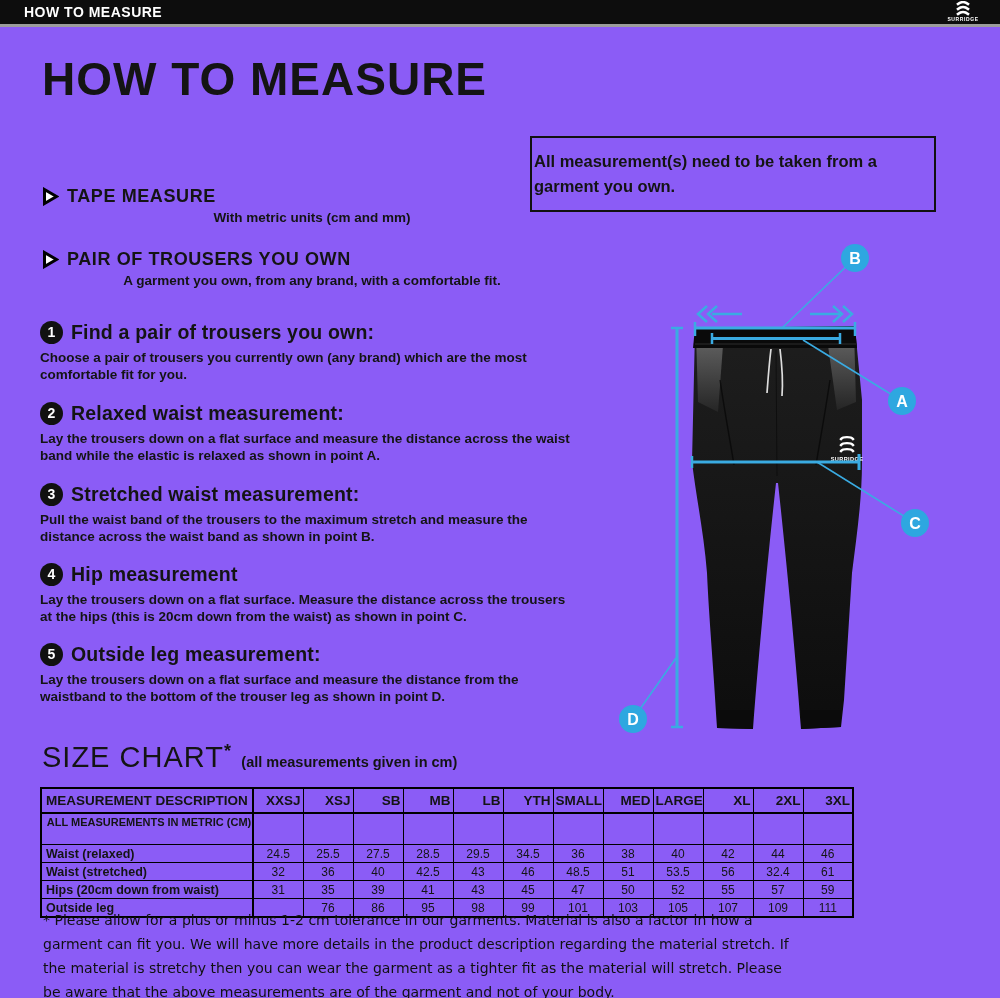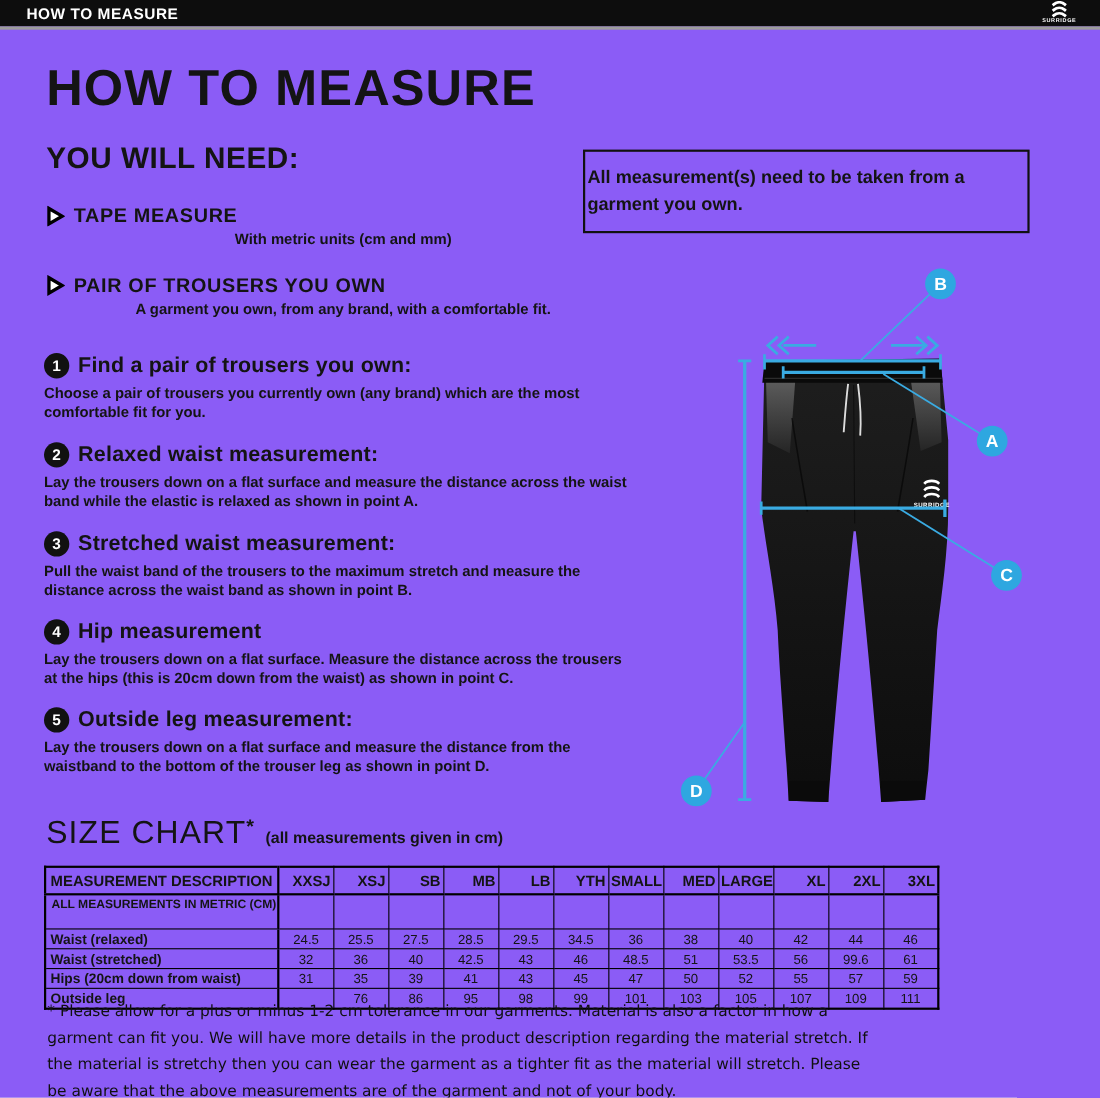--- a/index.html
+++ b/index.html
@@ -64,21 +64,20 @@
           <path d="M3,8 C6,5.5 10,5.5 13,8"></path>
           <path d="M3,13 C6,10.5 10,10.5 13,13"></path>
         </g>
       </svg>
       <span class="brand-text">SURRIDGE</span>
     </span>
   </div>
   <div class="grey-rule"></div>
 
   <div class="h1">HOW TO MEASURE</div>
-  <div class="h2">YOU WILL NEED:</div>
 
   <div class="note">All measurement(s) need to be taken from a garment you own.</div>
 
   <div class="need" style="top:186px">
     <div class="need-head">
       <svg width="17" height="19" viewBox="0 0 17 19">
         <path d="M2.5,2.5 L14.5,9.5 L2.5,16.5 Z" fill="#ffffff" stroke="#000000" stroke-width="3" stroke-linejoin="miter"></path>
       </svg>
       <span class="need-title">TAPE MEASURE</span>
     </div>
@@ -306,21 +305,21 @@
           <td class="val">32</td>
           <td class="val">36</td>
           <td class="val">40</td>
           <td class="val">42.5</td>
           <td class="val">43</td>
           <td class="val">46</td>
           <td class="val">48.5</td>
           <td class="val">51</td>
           <td class="val">53.5</td>
           <td class="val">56</td>
-          <td class="val">99.6</td>
+          <td class="val">32.4</td>
           <td class="val">61</td>
         </tr>
         <tr>
           <td class="label desc-col">Hips (20cm down from waist)</td>
           <td class="val">31</td>
           <td class="val">35</td>
           <td class="val">39</td>
           <td class="val">41</td>
           <td class="val">43</td>
           <td class="val">45</td>

